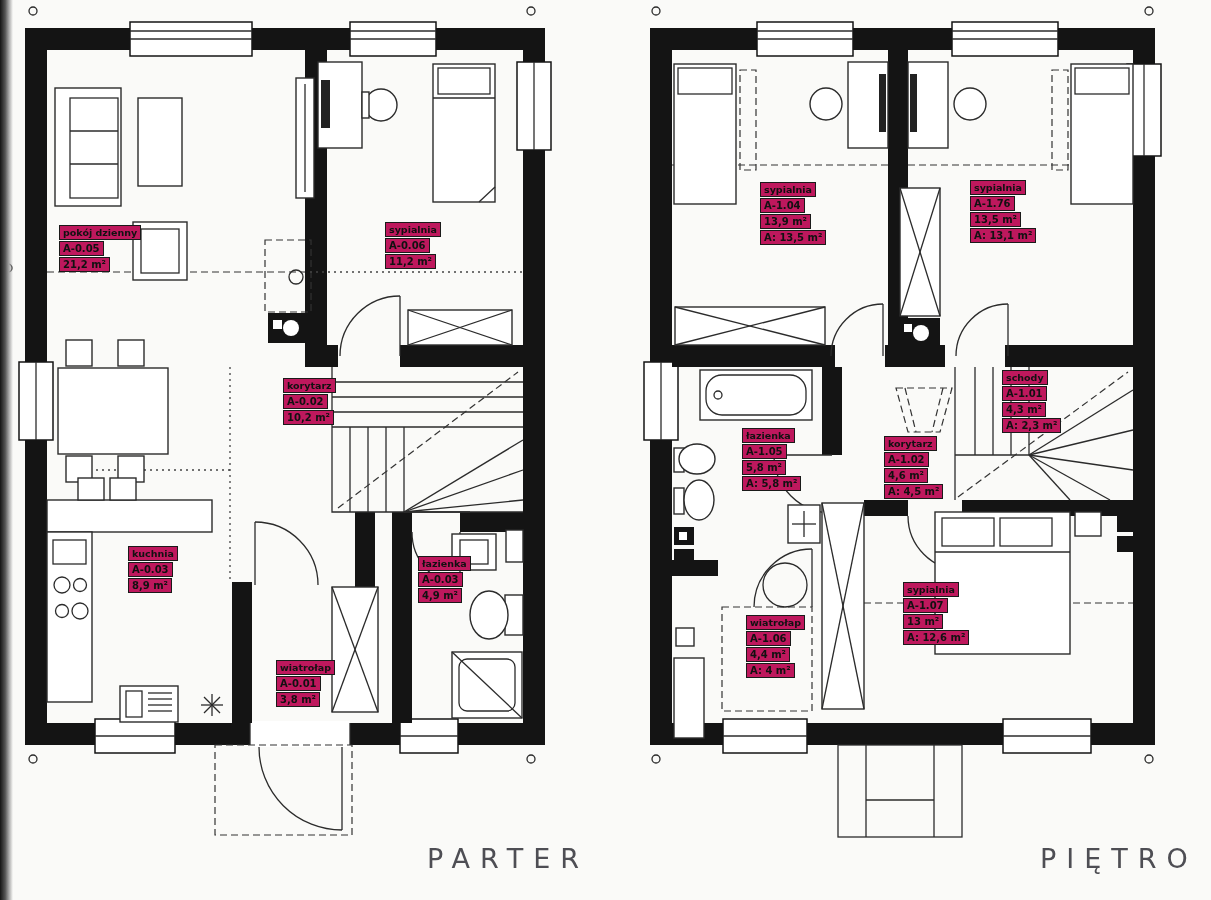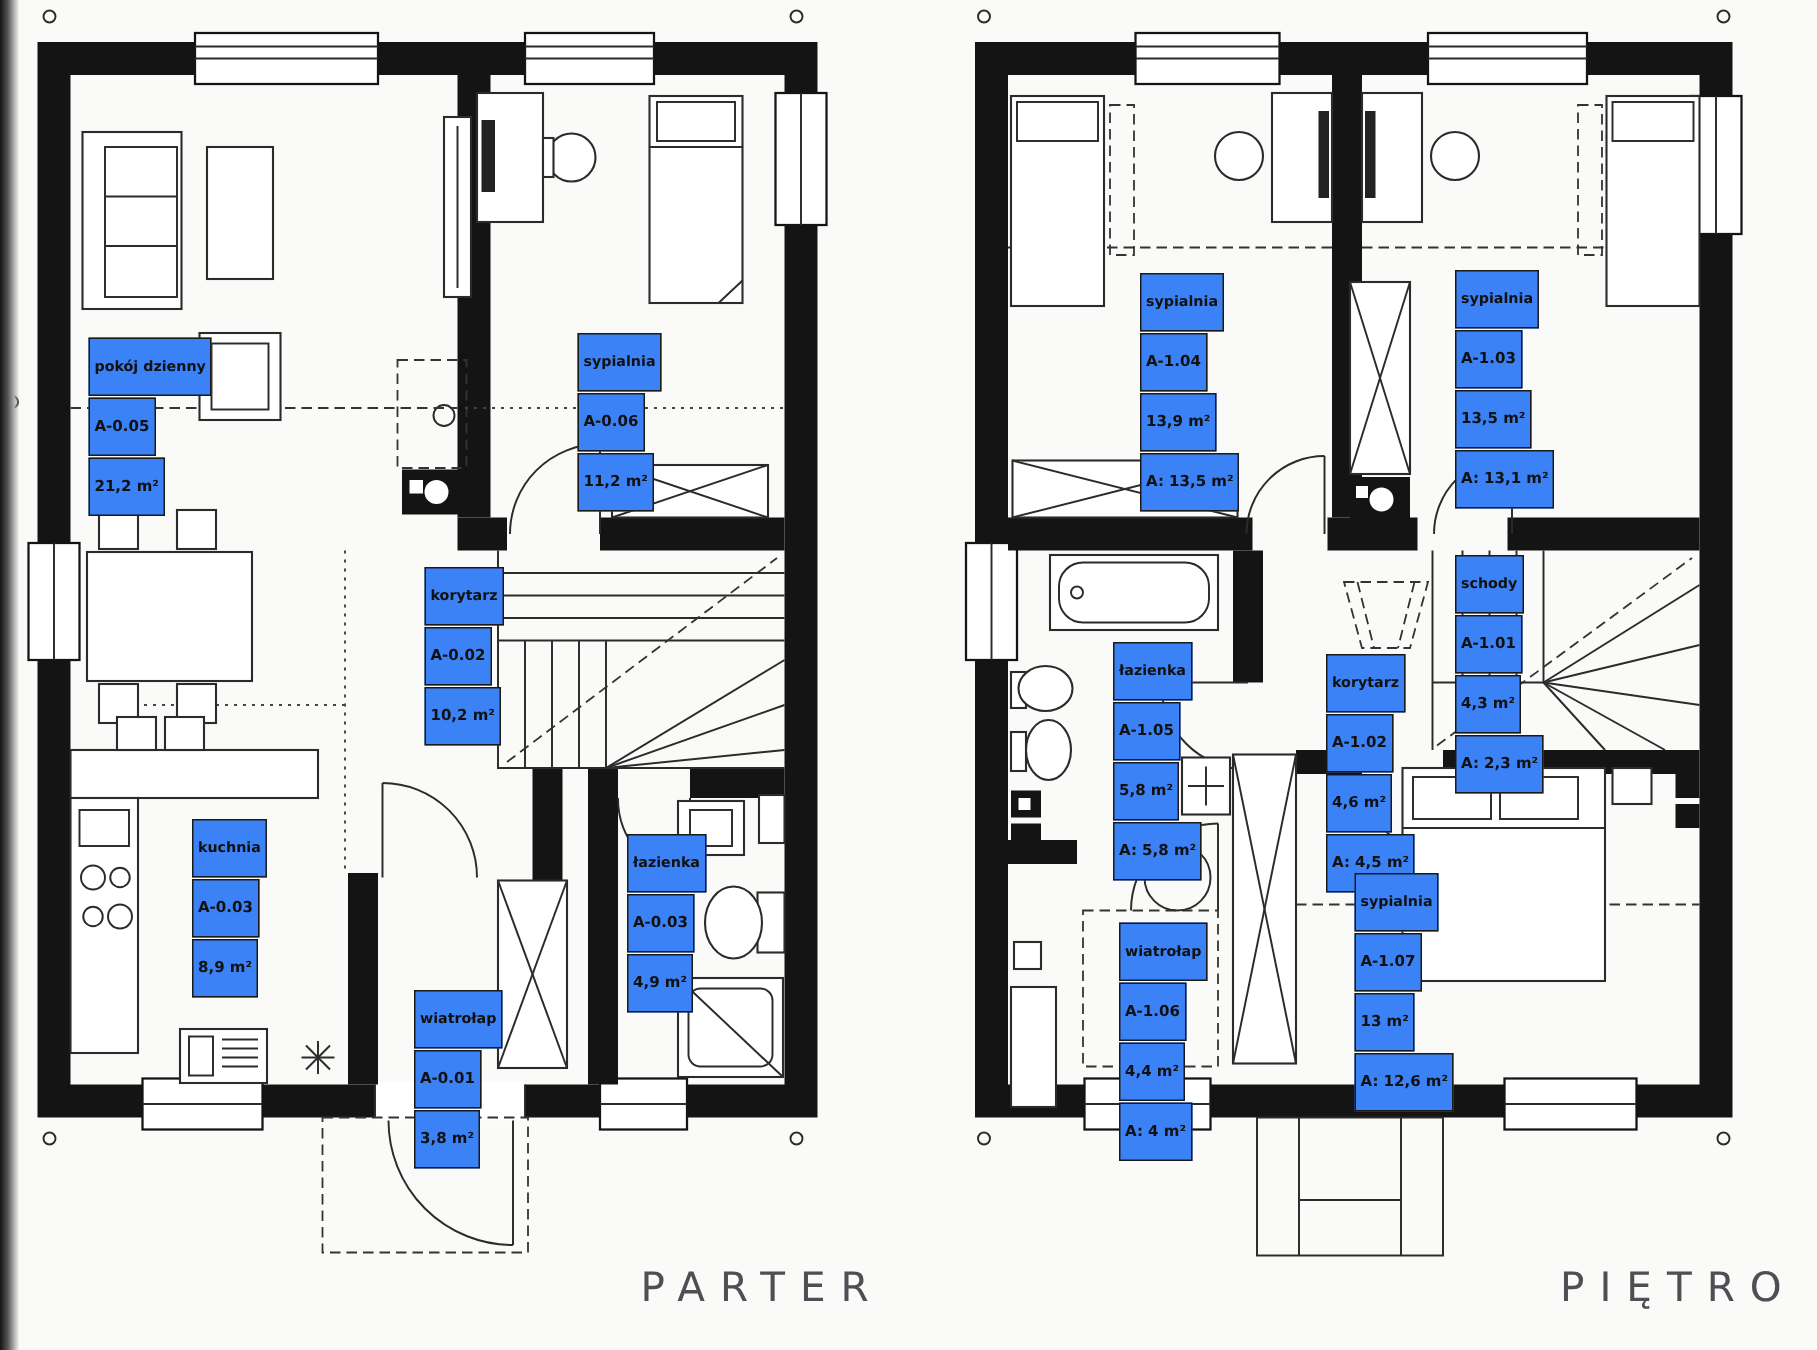--- a/index.html
+++ b/index.html
@@ -16,21 +16,21 @@
   .cut{fill:#ffffff;stroke:none;}
   .dash{fill:none;stroke:#333;stroke-width:1.2;stroke-dasharray:7 4;}
   .dot{fill:none;stroke:#444;stroke-width:1.3;stroke-dasharray:2 4;}
   .arc{fill:none;stroke:#2b2b2b;stroke-width:1.3;}
   .blk{fill:#141414;stroke:none;}
   .wht{fill:#ffffff;stroke:none;}
   .dark{fill:#222;stroke:none;}
   
   .room-label{position:absolute;display:flex;flex-direction:column;align-items:flex-start;
     gap:1px;z-index:5;color:#111;}
-  .rcell{background:#3b82f6;border:1.3px solid #1a1a1a;padding:12px 3px;line-height:13px;
+  .rcell{background:#be185d;border:1.3px solid #1a1a1a;padding:0 3px;line-height:13px;
     font-size:10px;font-weight:700;white-space:nowrap;font-family:"DejaVu Sans",sans-serif;}
   .rname{border-width:1px;font-size:9.5px;}
   .floor-title{position:absolute;font-size:27px;letter-spacing:10px;color:#4e4e54;
     font-weight:400;z-index:5;font-family:"DejaVu Sans",sans-serif;}
 </style>
 </head>
 <body>
 
 <div id="canvas">
 
@@ -419,37 +419,37 @@
 </div>
 
 <div class="room-label" style="left:760px;top:182px">
   <div class="rcell rname">sypialnia</div>
   <div class="rcell">A-1.04</div>
   <div class="rcell">13,9 m²</div>
   <div class="rcell">A: 13,5 m²</div>
 </div>
 <div class="room-label" style="left:970px;top:180px">
   <div class="rcell rname">sypialnia</div>
-  <div class="rcell">A-1.03</div>
+  <div class="rcell">A-1.76</div>
   <div class="rcell">13,5 m²</div>
   <div class="rcell">A: 13,1 m²</div>
 </div>
 <div class="room-label" style="left:742px;top:428px">
   <div class="rcell rname">łazienka</div>
   <div class="rcell">A-1.05</div>
   <div class="rcell">5,8 m²</div>
   <div class="rcell">A: 5,8 m²</div>
 </div>
 <div class="room-label" style="left:884px;top:436px">
   <div class="rcell rname">korytarz</div>
   <div class="rcell">A-1.02</div>
   <div class="rcell">4,6 m²</div>
   <div class="rcell">A: 4,5 m²</div>
 </div>
-<div class="room-label" style="left:970px;top:370px">
+<div class="room-label" style="left:1002px;top:370px">
   <div class="rcell rname">schody</div>
   <div class="rcell">A-1.01</div>
   <div class="rcell">4,3 m²</div>
   <div class="rcell">A: 2,3 m²</div>
 </div>
 <div class="room-label" style="left:746px;top:615px">
   <div class="rcell rname">wiatrołap</div>
   <div class="rcell">A-1.06</div>
   <div class="rcell">4,4 m²</div>
   <div class="rcell">A: 4 m²</div>

